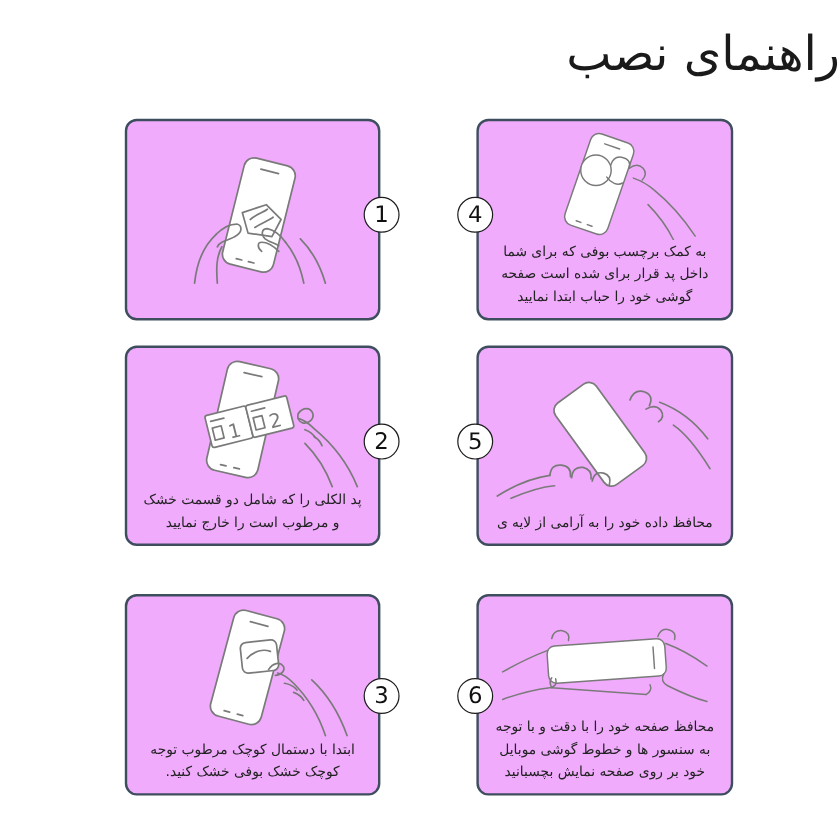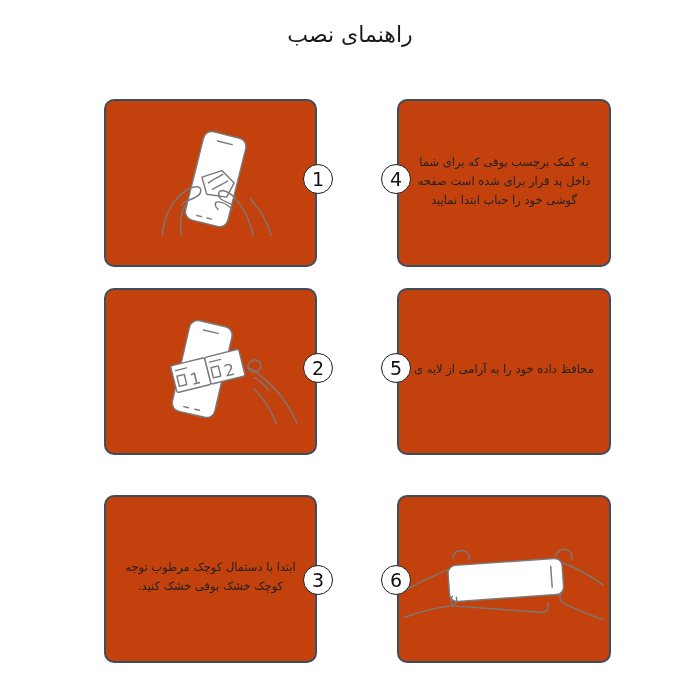--- a/index.html
+++ b/index.html
@@ -2,33 +2,33 @@
 <html lang="fa"><head>
 <meta charset="utf-8">
 <style>
   html,body{margin:0;padding:0;background:#ffffff;}
   .page{
     position:relative;width:700px;height:700px;background:#ffffff;
     font-family:"DejaVu Sans",sans-serif;overflow:hidden;
   }
   .title{
     position:absolute;top:22px;left:0;width:700px;margin:0;
-    text-align:center;font-size:22px;font-weight:500;color:#1a1a1a;
+    font-size:40px;font-weight:500;color:#1a1a1a;
     direction:rtl;letter-spacing:0;
   }
   .step{position:absolute;}
   .s1{left:104px;top:99px;width:213px;height:168px;}
   .s2{left:104px;top:288px;width:213px;height:167px;}
   .s3{left:104px;top:495px;width:213px;height:168px;}
   .s4{left:397px;top:99px;width:214px;height:168px;}
   .s5{left:397px;top:288px;width:214px;height:167px;}
   .s6{left:397px;top:495px;width:214px;height:168px;}
   .box{
     position:absolute;inset:0;border:2px solid #3f4e5f;border-radius:10px;
-    background:#c2410c;display:flex;flex-direction:row;align-items:center;
+    background:#f0abfc;display:flex;flex-direction:column;align-items:center;
     box-sizing:border-box;padding:4px 4px 8px 4px;
   }
   .art{flex:1 1 auto;min-height:0;width:100%;}
   .caption{
     margin:0;flex:0 0 auto;direction:rtl;text-align:center;
     font-size:11.5px;line-height:19px;color:#222222;width:100%;
   }
   .caption span{display:block;white-space:nowrap;}
   .caption span:empty{display:none;}
   .badge{
@@ -107,20 +107,25 @@
           <text class="num" x="120" y="69">2</text>
         </g>
         <g>
           <path class="ln" d="M146,52 C150,46 157,46 159,52 C160,57 155,61 150,60 C147,59 145,56 146,52 Z"></path>
           <path class="ln" d="M198,116 C190,96 177,79 160,65 C155,60 150,57 146,56"></path>
           <path class="ln" d="M176,116 C170,100 162,88 152,78"></path>
           <path class="ln" d="M152,66 q6,2 9,7"></path>
           <path class="ln" d="M160,72 q5,3 7,8"></path>
         </g>
       </svg>
+      <p class="caption" dir="rtl">
+        <span>پد الکلی را که شامل دو قسمت خشک</span>
+        <span>و مرطوب است را خارج نمایید</span>
+
+      </p>
     </div>
     <div class="badge badge-right">
       <span>2</span>
     </div>
   </section>
 
   <section class="step s3">
     <div class="box">
       <svg class="art" viewBox="0 0 212 116" preserveAspectRatio="xMidYMid meet">
         <g>
@@ -234,19 +239,24 @@
           <path class="ln" d="M52,38 q2,-9 11,-8 q8,2 6,10"></path>
           <path class="ln" d="M2,72 C16,64 32,56 48,50"></path>
           <path class="ln" d="M2,100 C18,94 34,90 50,88 q8,-1 6,-9"></path>
         </g>
         <g>
           <path class="ln" d="M160,36 q3,-9 11,-7 q8,2 6,10"></path>
           <path class="ln" d="M210,66 C196,56 182,48 168,43"></path>
           <path class="ln" d="M210,102 C194,98 182,92 170,86 q-8,-4 -4,-12"></path>
         </g>
       </svg>
+      <p class="caption" dir="rtl">
+        <span>محافظ صفحه خود را با دقت و با توجه</span>
+        <span>به سنسور ها و خطوط گوشی موبایل</span>
+        <span>خود بر روی صفحه نمایش بچسبانید</span>
+      </p>
     </div>
     <div class="badge badge-left">
       <span>6</span>
     </div>
   </section>
 
 </div>
 
 </body></html>

